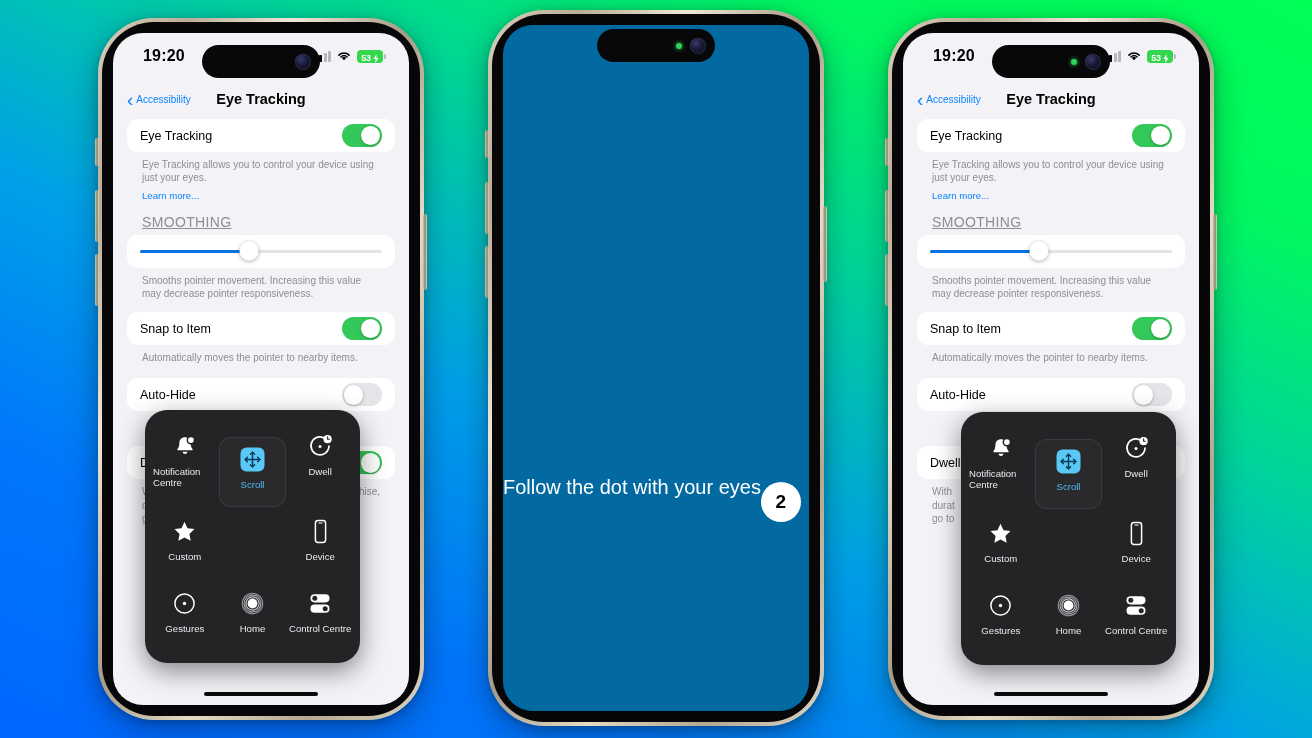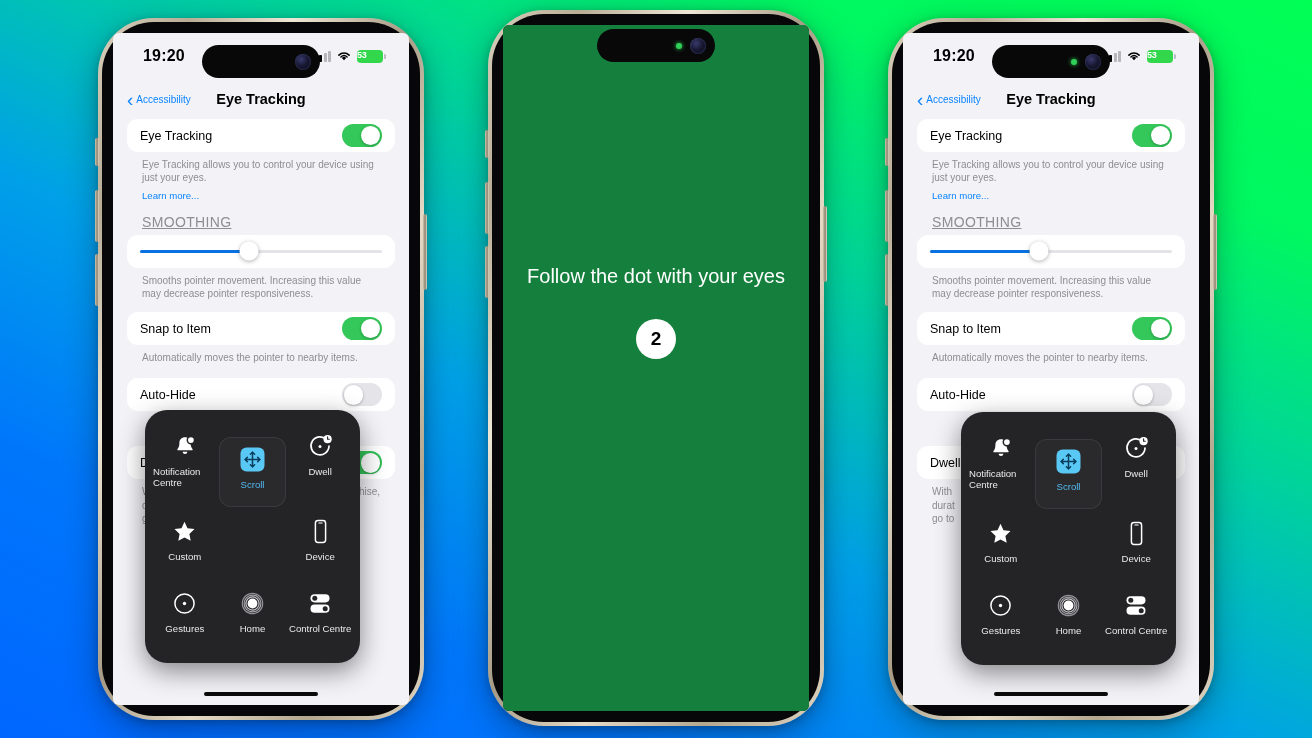--- a/index.html
+++ b/index.html
@@ -22,21 +22,21 @@
     box-shadow: 0 10px 34px rgba(0,0,0,.30), 0 2px 8px rgba(0,0,0,.22);
   }
   .phone-inner {
     width: 100%; height: 100%;
     border-radius: 52px;
     background: #07070a;
     padding: 11px;
   }
   .screen {
     width: 100%; height: 100%;
-    border-radius: 6px;
+    border-radius: 30px;
     overflow: hidden;
     position: relative;
     background: #f2f2f7;
   }
   #phone-left  { left: 98px;  top: 18px; width: 326px; height: 702px; }
   #phone-mid   { left: 488px; top: 10px; width: 336px; height: 716px; }
   #phone-right { left: 888px; top: 18px; width: 326px; height: 702px; }
 
   
   .side-btn {
@@ -74,22 +74,22 @@
   .sb-time { font-size: 16px; font-weight: bold; color: #000; letter-spacing: .2px; }
   .sb-right { display: flex; align-items: center; gap: 5px; }
   .bars { display: flex; align-items: flex-end; gap: 1.5px; height: 11px; }
   .bars i { width: 3px; background: #000; border-radius: .8px; display: block; }
   .bars i:nth-child(1){ height: 4px; }
   .bars i:nth-child(2){ height: 6.5px; }
   .bars i:nth-child(3){ height: 9px; background:#b6b6bb; }
   .bars i:nth-child(4){ height: 11px; background:#b6b6bb; }
   .batt {
     width: 26px; height: 13px; border-radius: 4px; background: #32d74b;
-    display: flex; align-items: flex-start; justify-content: center;
-    position: relative; gap: 2px; flex-direction: column;
+    display: flex; align-items: flex-end; justify-content: center;
+    position: relative; gap: 2px;
   }
   .batt::after {
     content:""; position:absolute; right:-3px; top:4px;
     width:2px; height:5px; border-radius:0 1.5px 1.5px 0; background:#b9bcc2;
   }
   .batt-num { font-size: 9px; font-weight: bold; color: #fff; letter-spacing: -.2px; }
 
   
   .navbar {
     position: absolute; top: 46px; left: 0; right: 0; height: 40px;
@@ -166,22 +166,22 @@
   .at-item.sel .at-label { color: #54b8f2; }
 
   
   .home-ind {
     position: absolute; bottom: 9px; left: 50%; transform: translateX(-50%);
     width: 114px; height: 4px; border-radius: 3px; background: #0b0b0c;
   }
 
   
   .calib {
-    position: absolute; inset: 0; background: #15803d;
-    display: flex; flex-direction: column; align-items: center;
+    position: absolute; inset: 0; background: #0369a1;
+    display: flex; flex-direction: row; align-items: center;
     padding-top: 238px;
   }
   .calib-text {
     color: #fff; font-size: 20px; line-height: 1.32; text-align: center;
     max-width: 262px;
   }
   .calib-dot {
     margin-top: 30px; width: 40px; height: 40px; border-radius: 50%;
     background: #fff; display:flex; align-items:center; justify-content:center;
     color: #000; font-size: 19px; font-weight: bold;

